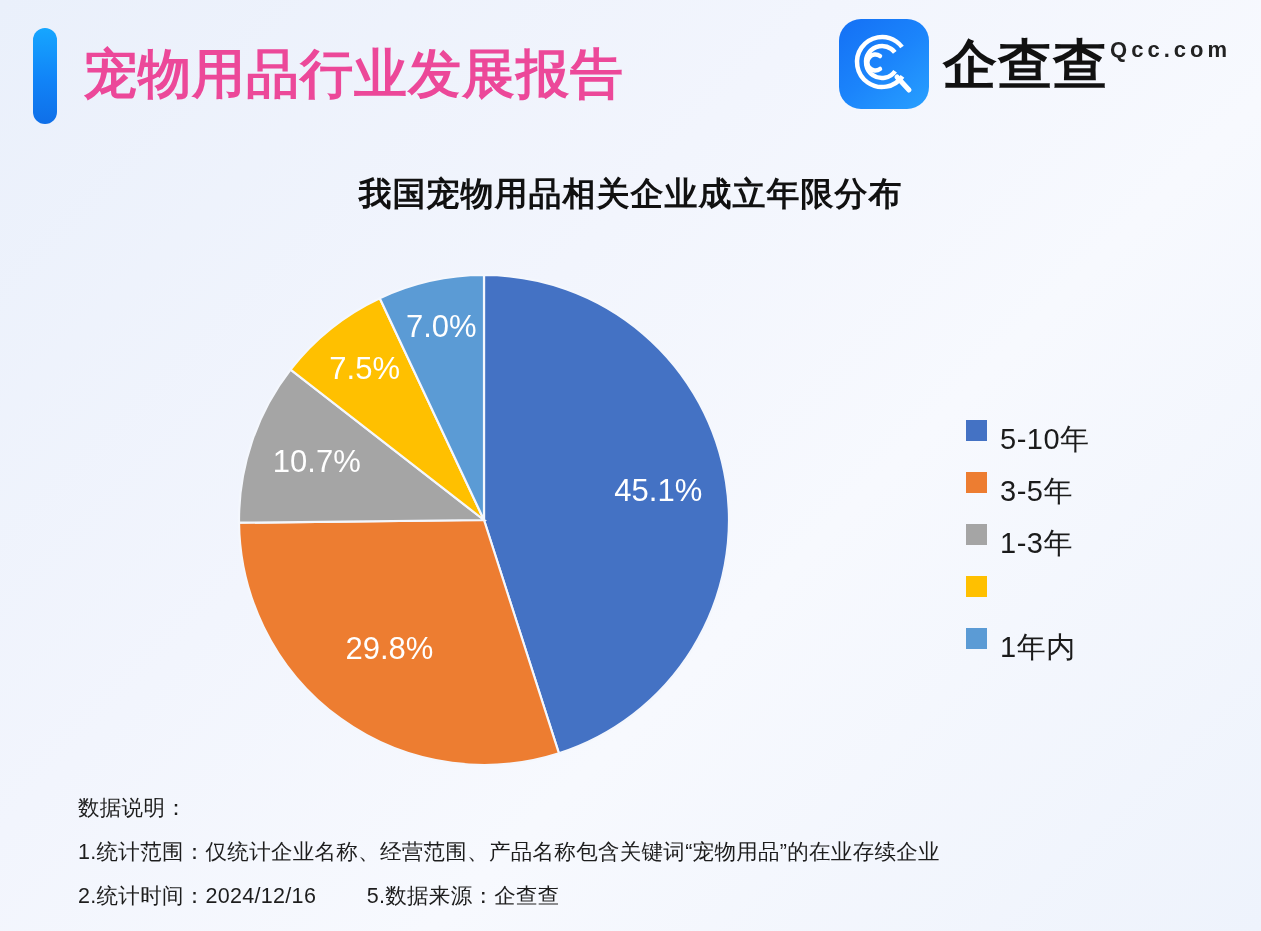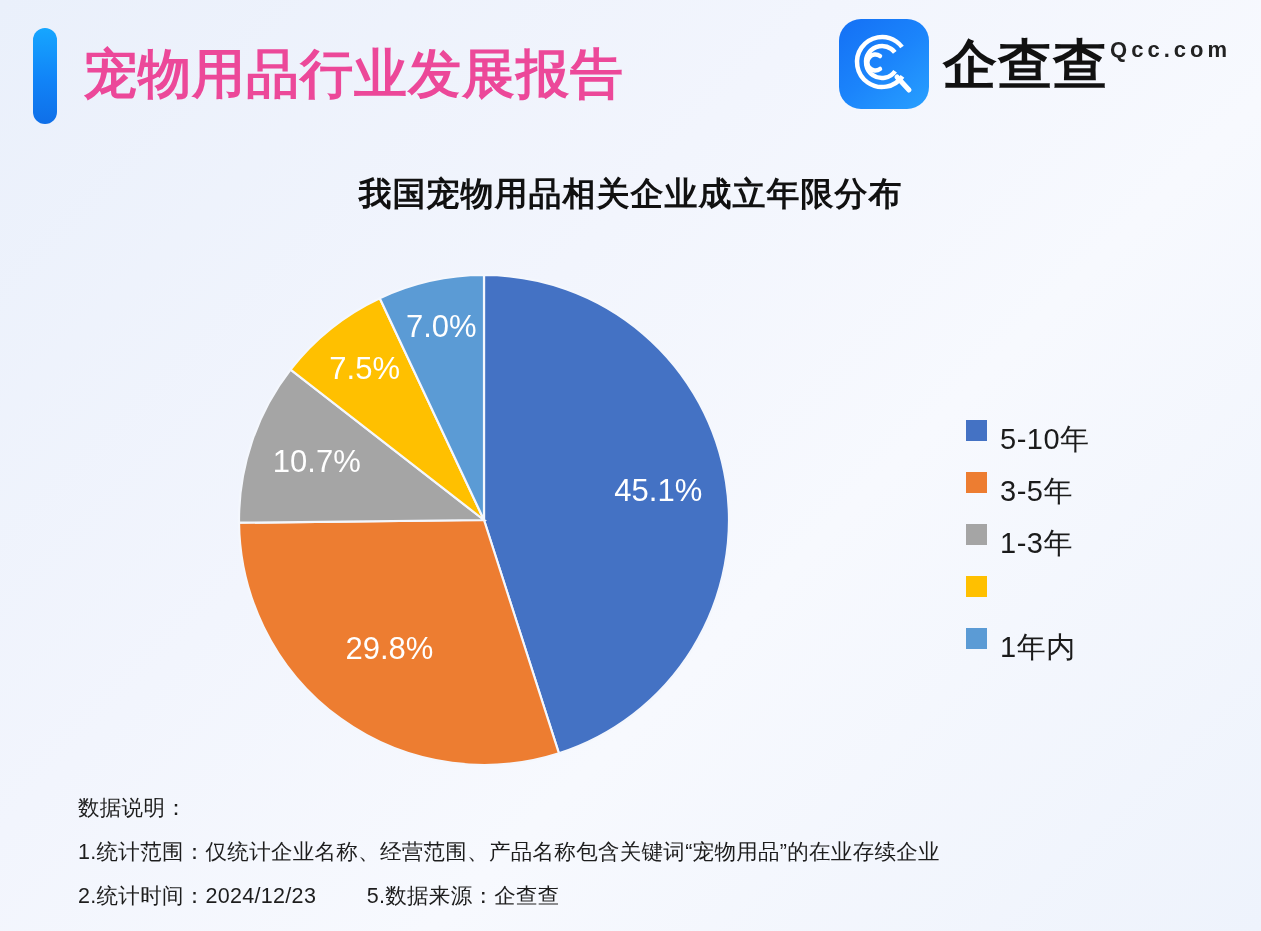--- a/index.html
+++ b/index.html
@@ -213,17 +213,17 @@
   <div class="legend-row">
     <span class="legend-swatch" style="background-color: rgb(91, 155, 213);"></span>
     <span class="legend-label">1年内</span>
   </div>
 </div>
 
 <div class="notes">
   <div class="note-line">数据说明：</div>
   <div class="note-line">1.统计范围：仅统计企业名称、经营范围、产品名称包含关键词“宠物用品”的在业存续企业</div>
   <div class="note-line">
-    <span>2.统计时间：2024/12/23</span>
+    <span>2.统计时间：2024/12/16</span>
     <span class="inline-gap"></span>
     <span>5.数据来源：企查查</span>
   </div>
 </div>
 
 </body></html>

